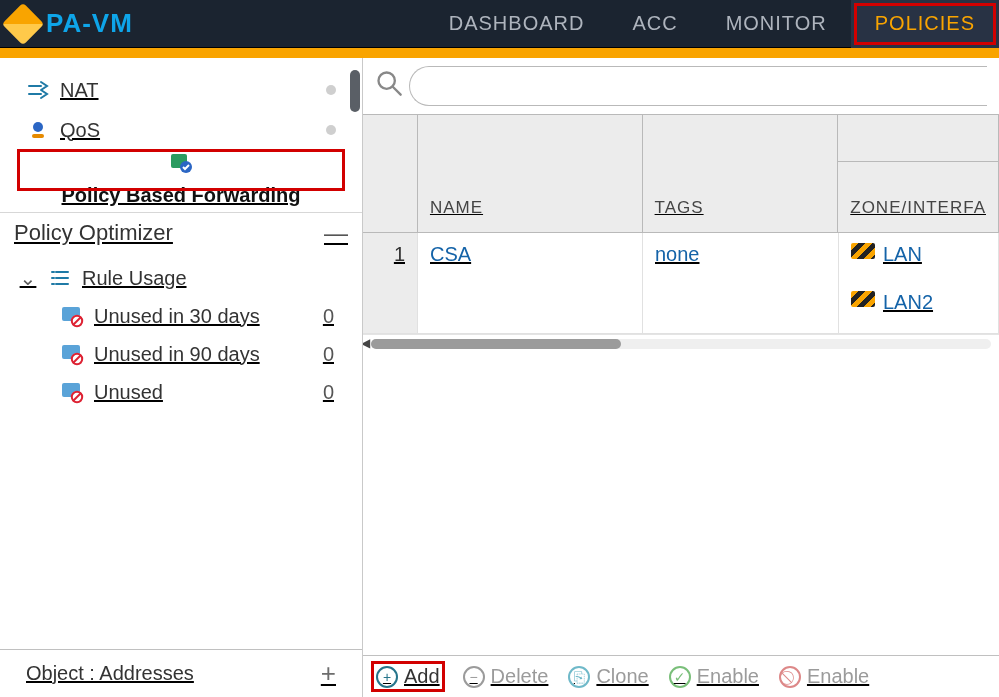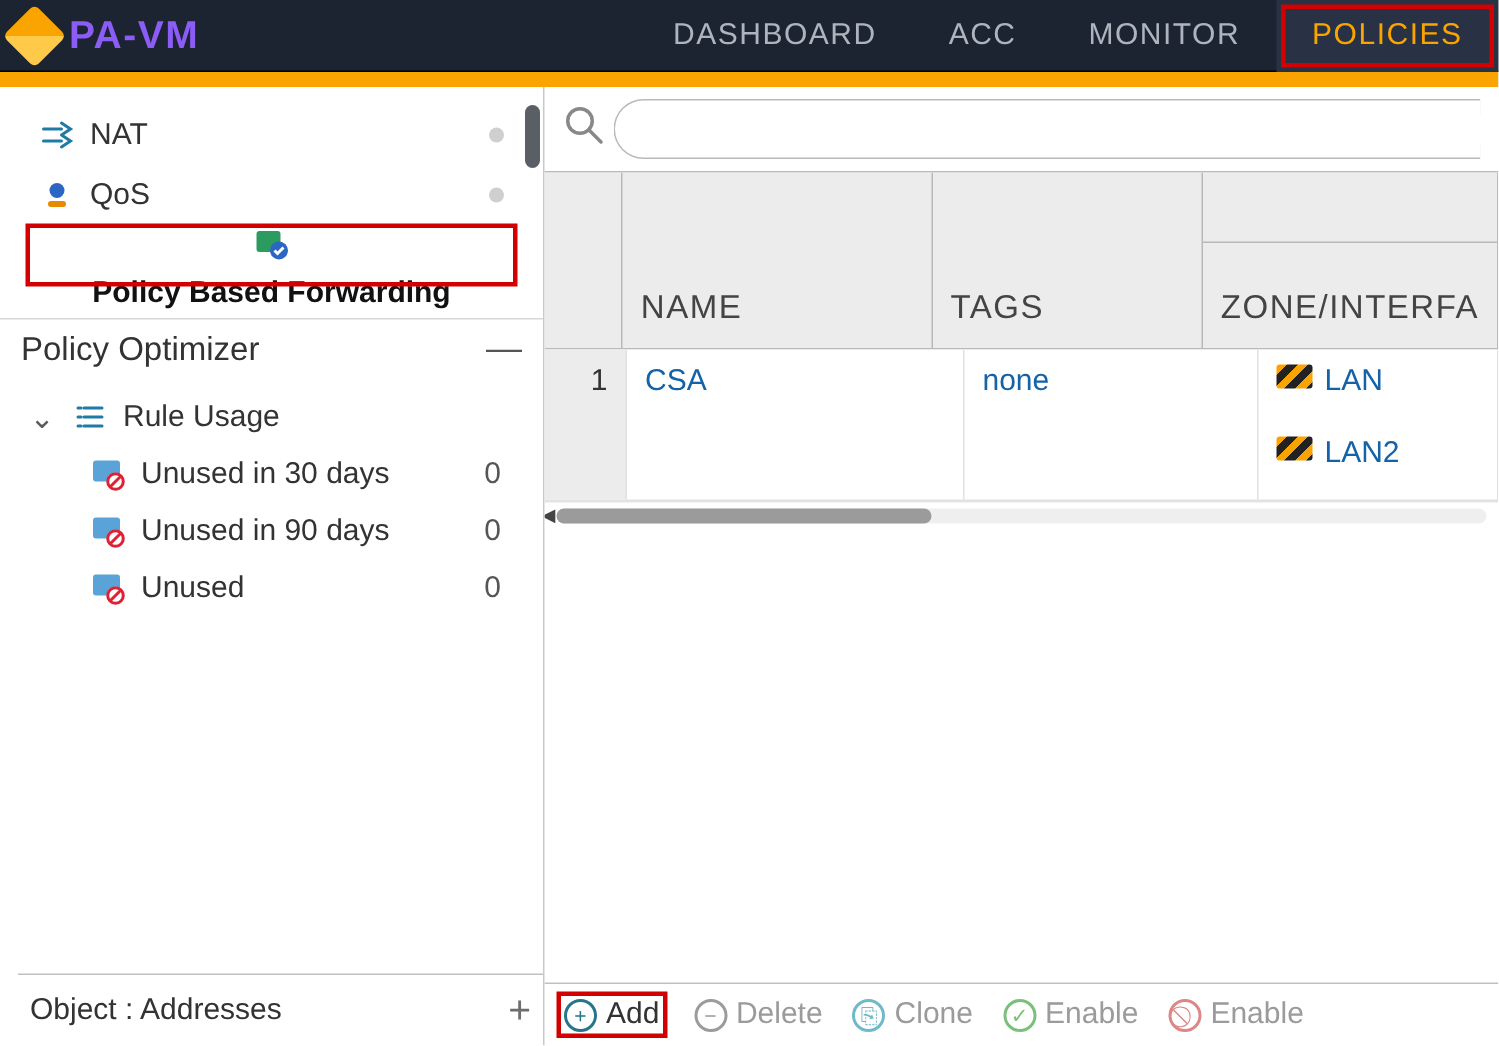--- a/index.html
+++ b/index.html
@@ -9,21 +9,21 @@
     height:48px;
     background:#1b2430;
     display:flex;
     align-items:center;
     color:#c8c8c8;
     font-size:22px;
     border-bottom:1px solid #000;
   }
   .brand {
     display:flex; align-items:center;
-    color:#8b5cf6; font-weight:700; letter-spacing:1px;
+    color:#0ea5e9; font-weight:700; letter-spacing:1px;
     font-size:26px; padding:0 18px 0 8px;
   }
   .brand-logo {
     width:30px;height:30px;margin-right:8px;position:relative;
   }
   .brand-logo:before,.brand-logo:after{
     content:"";position:absolute;inset:0;border-radius:4px;
   }
   .brand-logo:before{background:linear-gradient(135deg,#f9a400 50%,#ffc94a 50%);transform:rotate(45deg);}
   .topnav { display:flex; margin-left:auto; }
@@ -35,21 +35,21 @@
     font-size:20px;
     letter-spacing:1px;
     cursor:pointer;
     white-space:nowrap;
   }
   .topnav-item.active { color:#f9a400; background:#283244; }
   .topnav-item.boxed { outline:3px solid #d20000; outline-offset:-6px; }
   
   .accent { height:10px; background:#f9a400; }
   
-  .body-area { display:flex; height:calc(697px - 48px - 10px); }
+  .body-area { display:flex; height:calc(697px - 48px - 10px);text-decoration:underline; }
   
   .sidebar {
     width:363px; flex:none;
     border-right:1px solid #c9c9c9;
     display:flex; flex-direction:column;
     position:relative;
     background:#fff;
   }
   .policy-list {
     padding:12px 18px 6px 18px;
@@ -97,22 +97,22 @@
     height:38px; font-size:20px; color:#333; padding-left:6px;
     cursor:pointer;
   }
   .ru-row.parent { padding-left:0; }
   .chev { width:20px;text-align:center;color:#5b5b5b; }
   .count { margin-left:auto; color:#555; font-size:20px; padding-right:10px;}
   .sidebar-footer {
     margin-top:auto;
     border-top:1px solid #c0c0c0;
     display:flex; align-items:center;
-    padding:8px 8px;
-    font-size:20px;color:#333;margin-left:12px;
+    padding:8px 26px;
+    font-size:20px;color:#333;
   }
   .plus-ic { margin-left:auto; font-size:26px; color:#6d6d6d; cursor:pointer;}
   
   .main { flex:1; display:flex; flex-direction:column; position:relative; overflow:hidden;}
   .searchbar {
     height:56px; display:flex; align-items:center;
     padding:0 12px; gap:6px;
   }
   .search-ic {font-size:28px;color:#777;}
   .search-input {
@@ -122,21 +122,21 @@
     border-right:none;
   }
   
   .grid {
     flex:1; overflow:hidden; position:relative;
     border-top:1px solid #b9b9b9;
   }
   .thead {
     display:flex; height:118px; background:#ececec;
     border-bottom:1px solid #b9b9b9;
-    font-size:22px; letter-spacing:1px;
+    font-size:17px; letter-spacing:1px;
     color:#444;
   }
   .th {
     border-right:1px solid #b9b9b9;
     display:flex; align-items:flex-end;
     padding:0 12px 14px 12px;
   }
   .th.num {width:55px;}
   .th.name{width:225px;}
   .th.tags{width:196px;}

